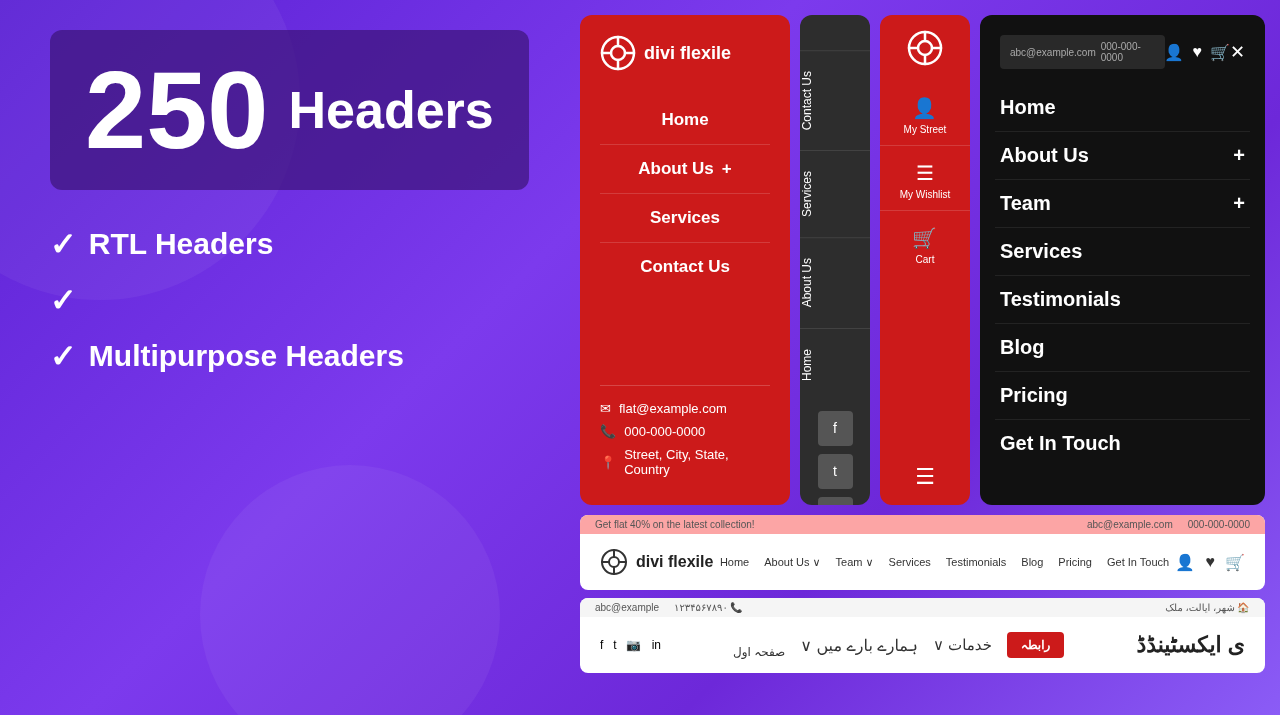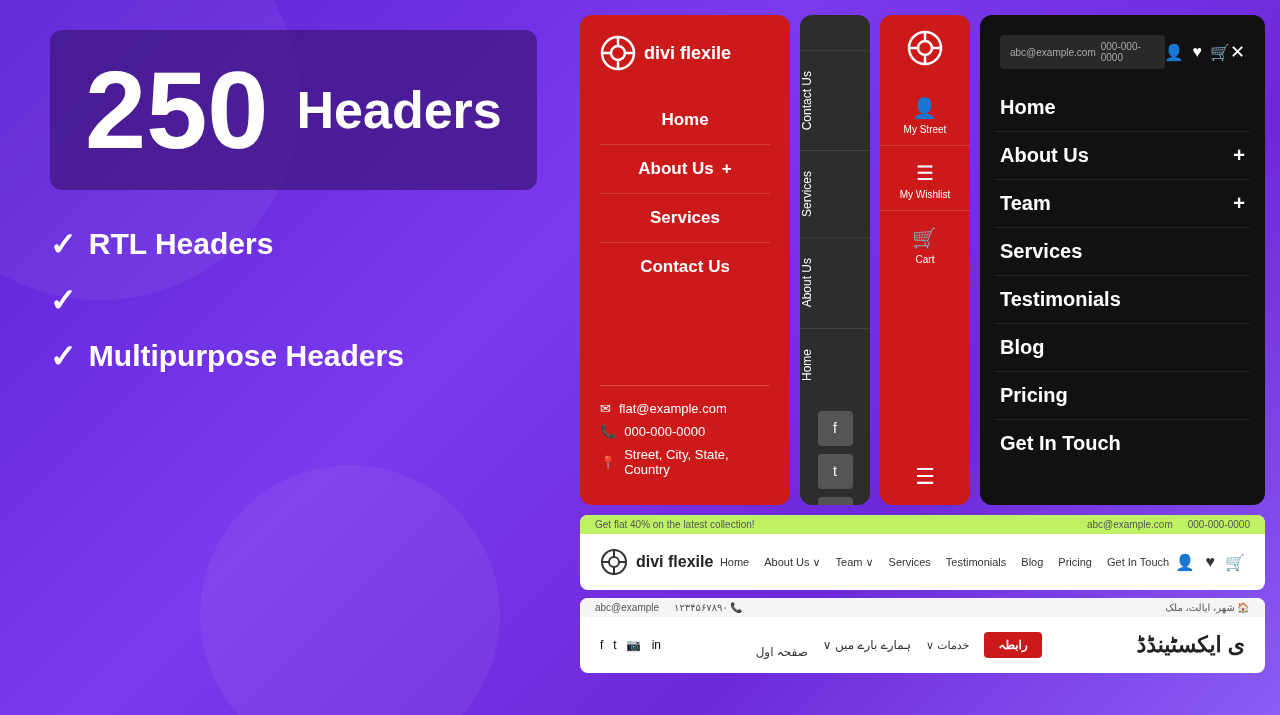--- a/index.html
+++ b/index.html
@@ -38,21 +38,21 @@
       color: white;
       letter-spacing: -1px;
     }
 
     .counter-box {
       background: rgba(60, 20, 120, 0.7);
       border-radius: 12px;
       padding: 25px 35px;
       display: inline-flex;
       align-items: center;
-      gap: 28px;
+      gap: 20px;
       margin-bottom: 35px;
       justify-content: space-between;
     }
 
     .counter-number {
       font-size: 110px;
       font-weight: 900;
       color: white;
       line-height: 1;
     }
@@ -366,21 +366,21 @@
     .white-header-preview {
       background: white;
       border-radius: 8px;
       overflow: hidden;
       height: 75px;
       display: flex;
       flex-direction: column;
     }
 
     .top-bar-white {
-      background: #bef264;
+      background: #fca5a5;
       padding: 4px 15px;
       display: flex;
       justify-content: space-between;
       align-items: center;
       font-size: 10px;
       color: #555;
     }
 
     .white-header-main {
       flex: 1;
@@ -700,22 +700,22 @@
         <span>🏠 شهر، ایالت، ملک</span>
         <div style="display:flex;gap:15px;">
           <span>📞 ۱۲۳۴۵۶۷۸۹۰</span>
           <span>abc@example</span>
         </div>
       </div>
       <div class="rtl-header-main">
         <span class="rtl-big-text">ی ایکسٹینڈڈ</span>
         <div class="rtl-nav-area">
           <span class="red-button">رابطہ</span>
-          <span style="font-size:11px;color:#333;">خدمات ∨</span>
-          <span style="font-size:12px;color:#333;">ہمارے بارے میں ∨</span>
+          <span style="font-size:15px;color:#333;">خدمات ∨</span>
+          <span style="font-size:16px;color:#333;">ہمارے بارے میں ∨</span>
           <span style="font-size:12px;color:#333;margin-top:14px;">صفحہ اول</span>
         </div>
         <div style="display:flex;gap:10px;font-size:12px;">
           <span>in</span>
           <span>📷</span>
           <span>t</span>
           <span>f</span>
         </div>
       </div>
     </div>

